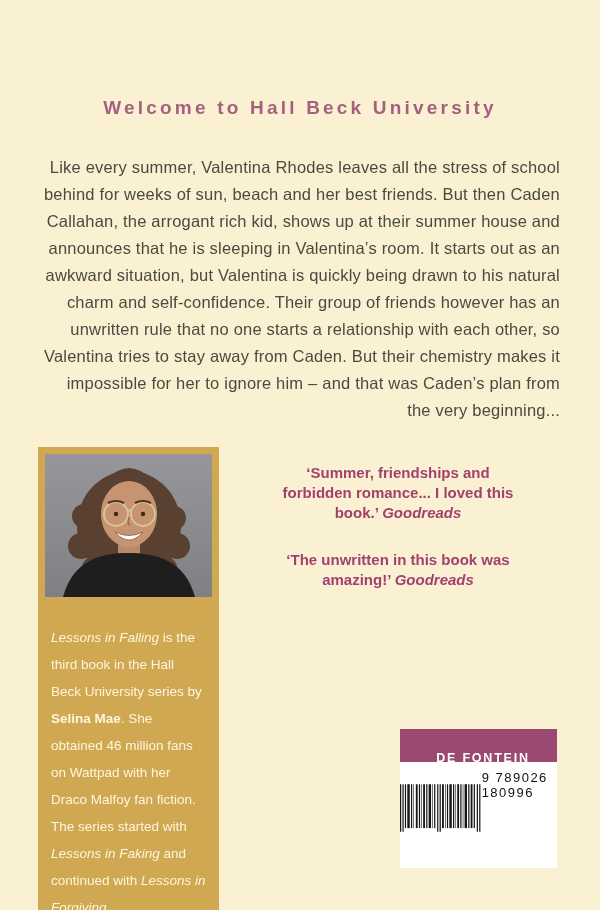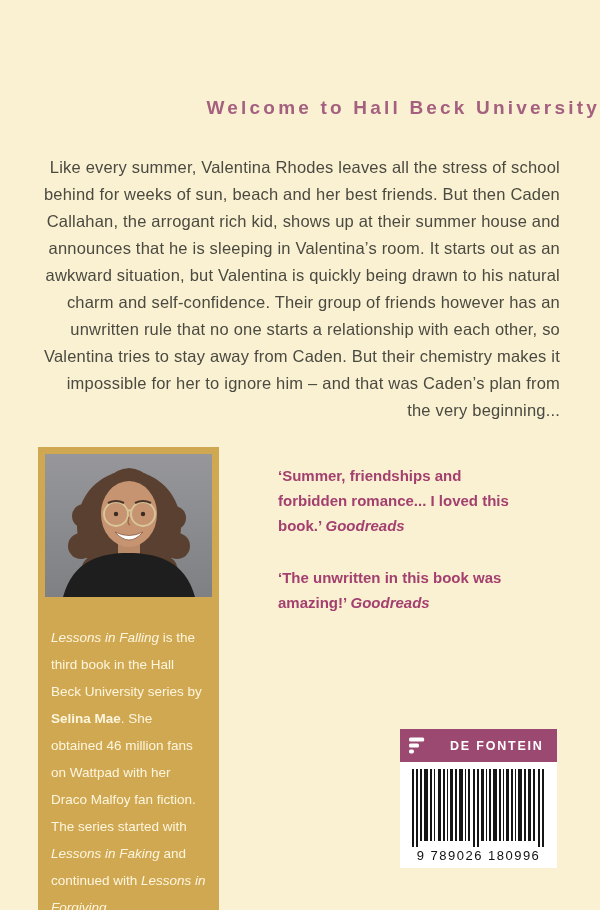--- a/index.html
+++ b/index.html
@@ -3,21 +3,21 @@
 <meta charset="utf-8">
 <style>
   html,body { margin:0; padding:0; background:#e8e8e8; }
   .cover {
     position:relative; width:600px; height:910px; margin:0 auto;
     background:#FAF1D2; overflow:hidden;
     font-family:"Liberation Sans", sans-serif;
   }
   .page-title {
     position:absolute; top:84px; left:0; width:600px;
-    text-align:right; color:#A5607F;
+    text-align:center; color:#A5607F;
     font-size:19px; font-weight:700; letter-spacing:3.2px;
   }
   .synopsis {
     position:absolute; top:137px; left:40px; width:520px;
     text-align:right; color:#4B4A41;
     font-size:16.5px; line-height:27px; letter-spacing:0.2px;
   }
   .author-panel {
     position:absolute; left:38px; top:447px; width:181px; height:466px;
     background:#D0A851;
@@ -27,41 +27,42 @@
     display:block; background:#8a8a8e;
   }
   .author-bio {
     position:absolute; left:13px; top:163px; width:156px;
     color:#FDF6DE; font-size:13.5px; line-height:27px;
   }
   .italic { font-style:italic; }
   .bold { font-weight:700; }
   .quotes-block {
     position:absolute; left:278px; top:463px; width:240px;
-    text-align:left; color:#A4406F;
-    font-size:15px; font-weight:700; line-height:25px;
+    text-align:center; color:#A4406F;
+    font-size:15px; font-weight:700; line-height:20px;
   }
   .quote { margin:0; }
   .quote + .quote { margin-top:27px; }
   .quote-source { font-style:italic; }
   .publisher-block {
     position:absolute; left:400px; top:729px; width:157px;
   }
   .publisher-banner {
     height:33px; background:#9C4971;
     display:flex; align-items:center; gap:22px; padding-left:9px;
     box-sizing:border-box;
+    flex-direction:column;
   }
   .fountain-icon { width:19px; height:19px; display:block; }
   .publisher-name {
     color:#FFFFFF; font-weight:700; font-size:12.5px; letter-spacing:1.8px;
   }
   .barcode-box {
     background:#FFFFFF; height:106px;
-    display:flex; flex-direction:column; align-items:center;
+    display:flex; flex-direction:row; align-items:flex-start;
     padding-top:7px; box-sizing:border-box;
   }
   .barcode-bars { display:block; }
   .barcode-number {
     margin-top:1px; color:#111111; font-size:13px; letter-spacing:1.5px;
   }
 </style>
 </head>
 <body>
 

